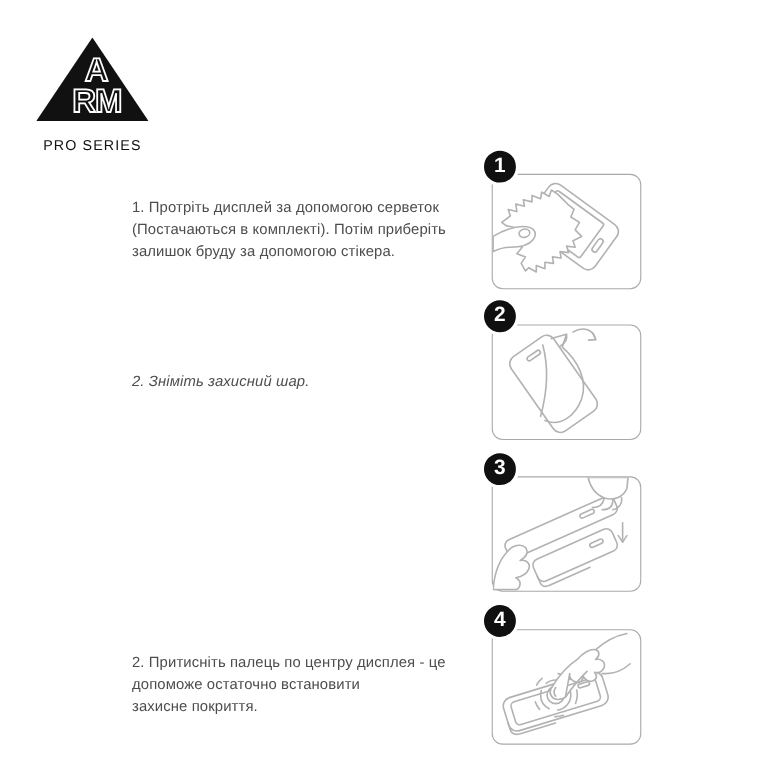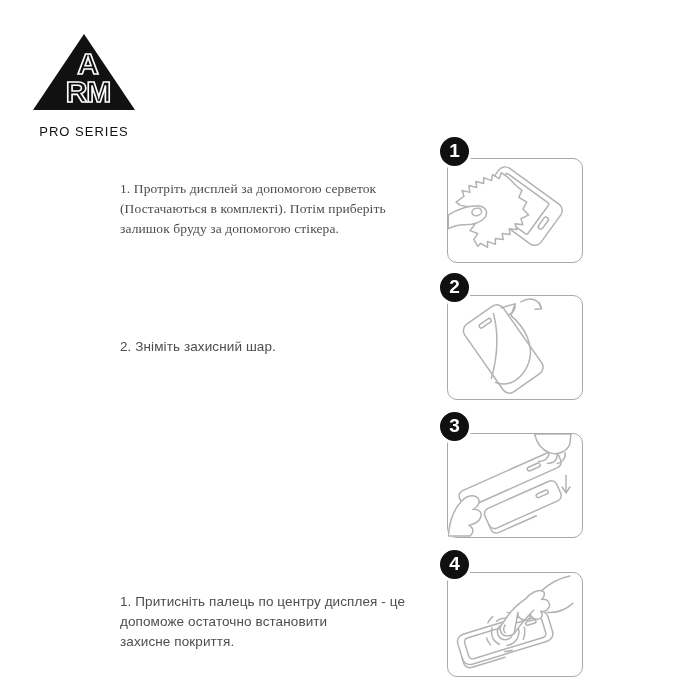--- a/index.html
+++ b/index.html
@@ -13,21 +13,21 @@
 
   .logo-svg{position:absolute; left:33px; top:34px; width:102px; height:77px;}
   .series-label{position:absolute; left:28px; top:110px; width:112px; text-align:center;
     font-size:13px; font-weight:400; letter-spacing:1px; color:var(--logo-color);margin-top:14px;}
 
   .page-title{position:absolute; left:147px; top:71px; font-size:26px; font-weight:800;
     letter-spacing:.3px; color:var(--title-text); white-space:nowrap;}
 
   .step-text{position:absolute; left:120px; width:326px; font-size:13.5px; line-height:20px;
     color:var(--body-text); white-space:pre-line; letter-spacing:.1px;}
-  .step-text.t1{top:179px;font-family:Liberation Serif, serif;} .step-text.t2{top:337px;} .step-text.t3{top:457px;} .step-text.t4{top:592px;}
+  .step-text.t1{top:179px;} .step-text.t2{top:337px;font-style:italic;} .step-text.t3{top:457px;} .step-text.t4{top:592px;}
 
   .fig-box{position:absolute; left:447px; width:136px; height:105px;
     border:1.5px solid var(--box-border); border-radius:10px; z-index:1; background:var(--background);}
   .fig-box.f1{top:158px;} .fig-box.f2{top:295px;} .fig-box.f3{top:433px;} .fig-box.f4{top:572px;}
   .fig-box svg{position:absolute; inset:0; width:100%; height:100%; color:var(--line-art);}
 
   .badge{position:absolute; left:437px; width:35px; height:35px; border-radius:50%;
     background:var(--badge-bg); border:3px solid #fff; z-index:2;
     display:flex; align-items:center; justify-content:center;
     color:var(--badge-text); font-size:19px; font-weight:700; padding-bottom:1px;}
@@ -46,21 +46,21 @@
     <text x="55" y="40" text-anchor="middle" font-size="30" font-weight="bold" fill="none" stroke="#ffffff" stroke-width="1.6">A</text>
     <text x="55" y="68" text-anchor="middle" font-size="30" font-weight="bold" letter-spacing="-1" fill="none" stroke="#ffffff" stroke-width="1.6">RM</text>
   </svg>
   <div class="series-label">PRO SERIES</div>
 
 
   <div class="step-text t1">1. Протріть дисплей за допомогою серветок
 (Постачаються в комплекті). Потім приберіть
 залишок бруду за допомогою стікера.</div>
   <div class="step-text t2">2. Зніміть захисний шар.</div>
-  <div class="step-text t4">1. Притисніть палець по центру дисплея - це
+  <div class="step-text t4">2. Притисніть палець по центру дисплея - це
 допоможе остаточно встановити
 захисне покриття.</div>
 
   <div class="fig-box f1">
     <svg viewBox="0 0 136 105" class="art">
       <g transform="translate(73,48) rotate(36)">
         <rect class="solid" x="-39" y="-25" width="78" height="50" rx="8"></rect>
         <rect class="solid" x="-31" y="-19.5" width="54" height="39" rx="2"></rect>
         <rect class="solid" x="27" y="-7" width="5" height="14" rx="2.5"></rect>
       </g>

